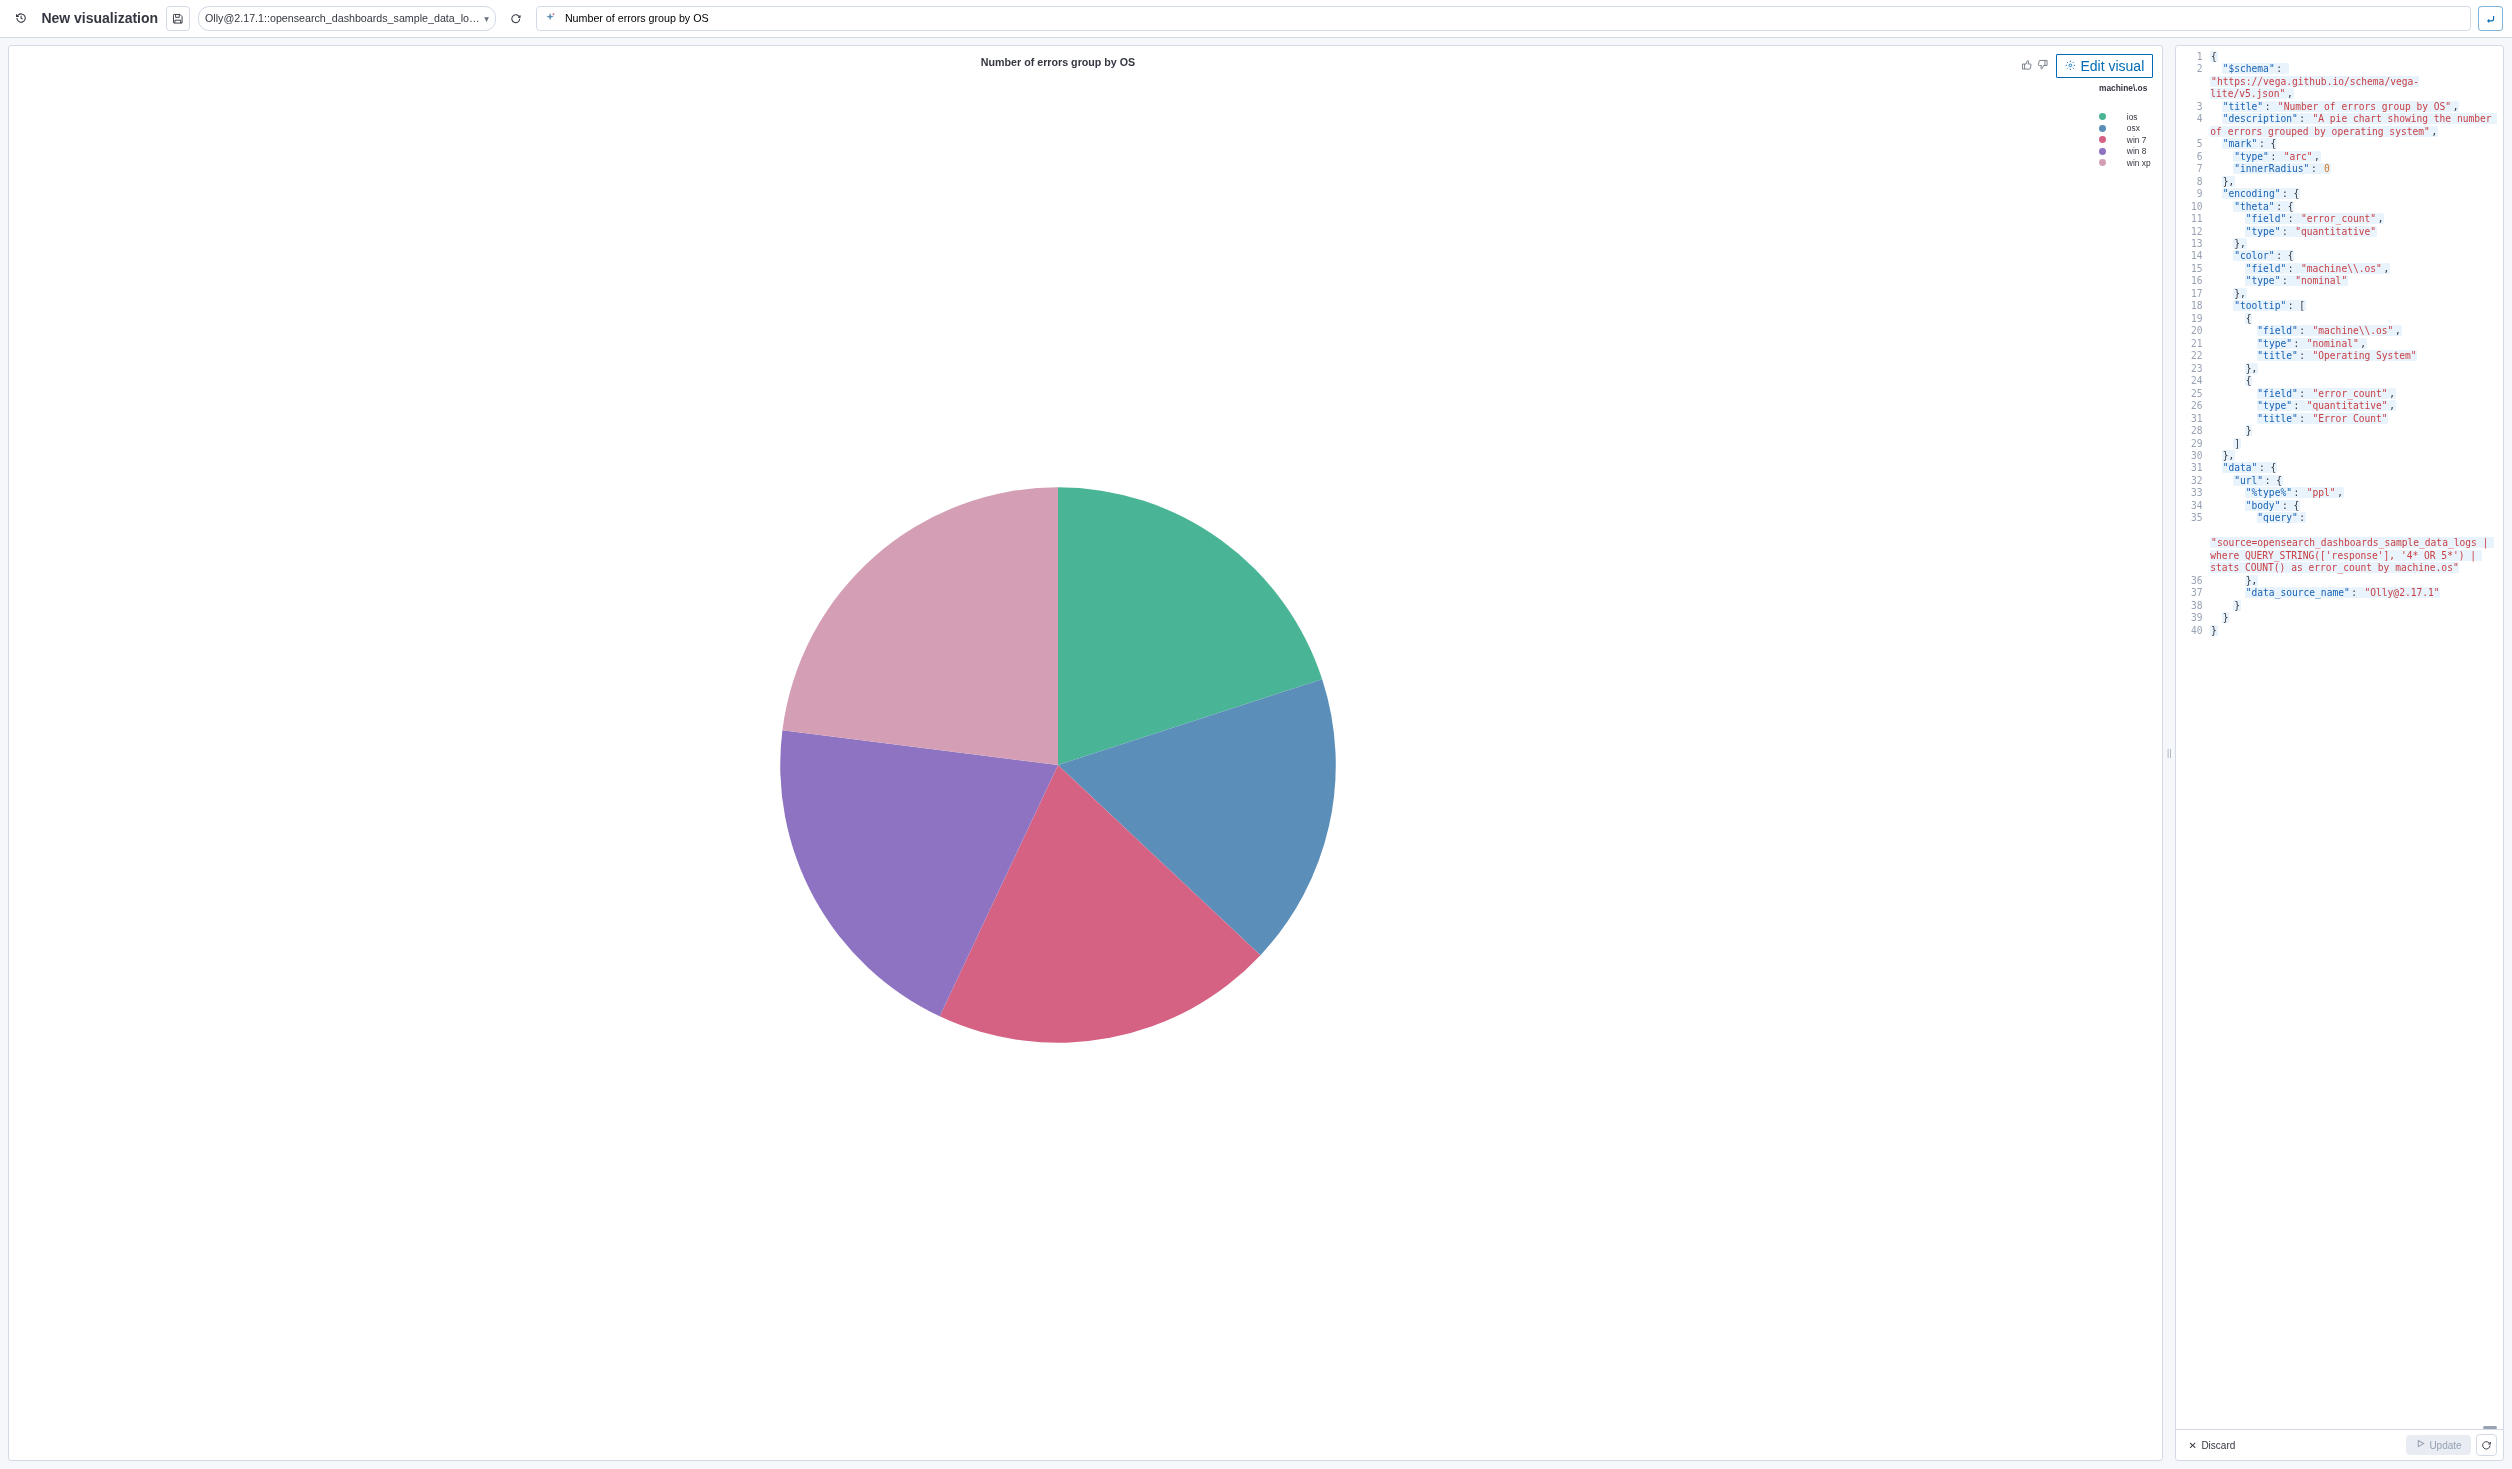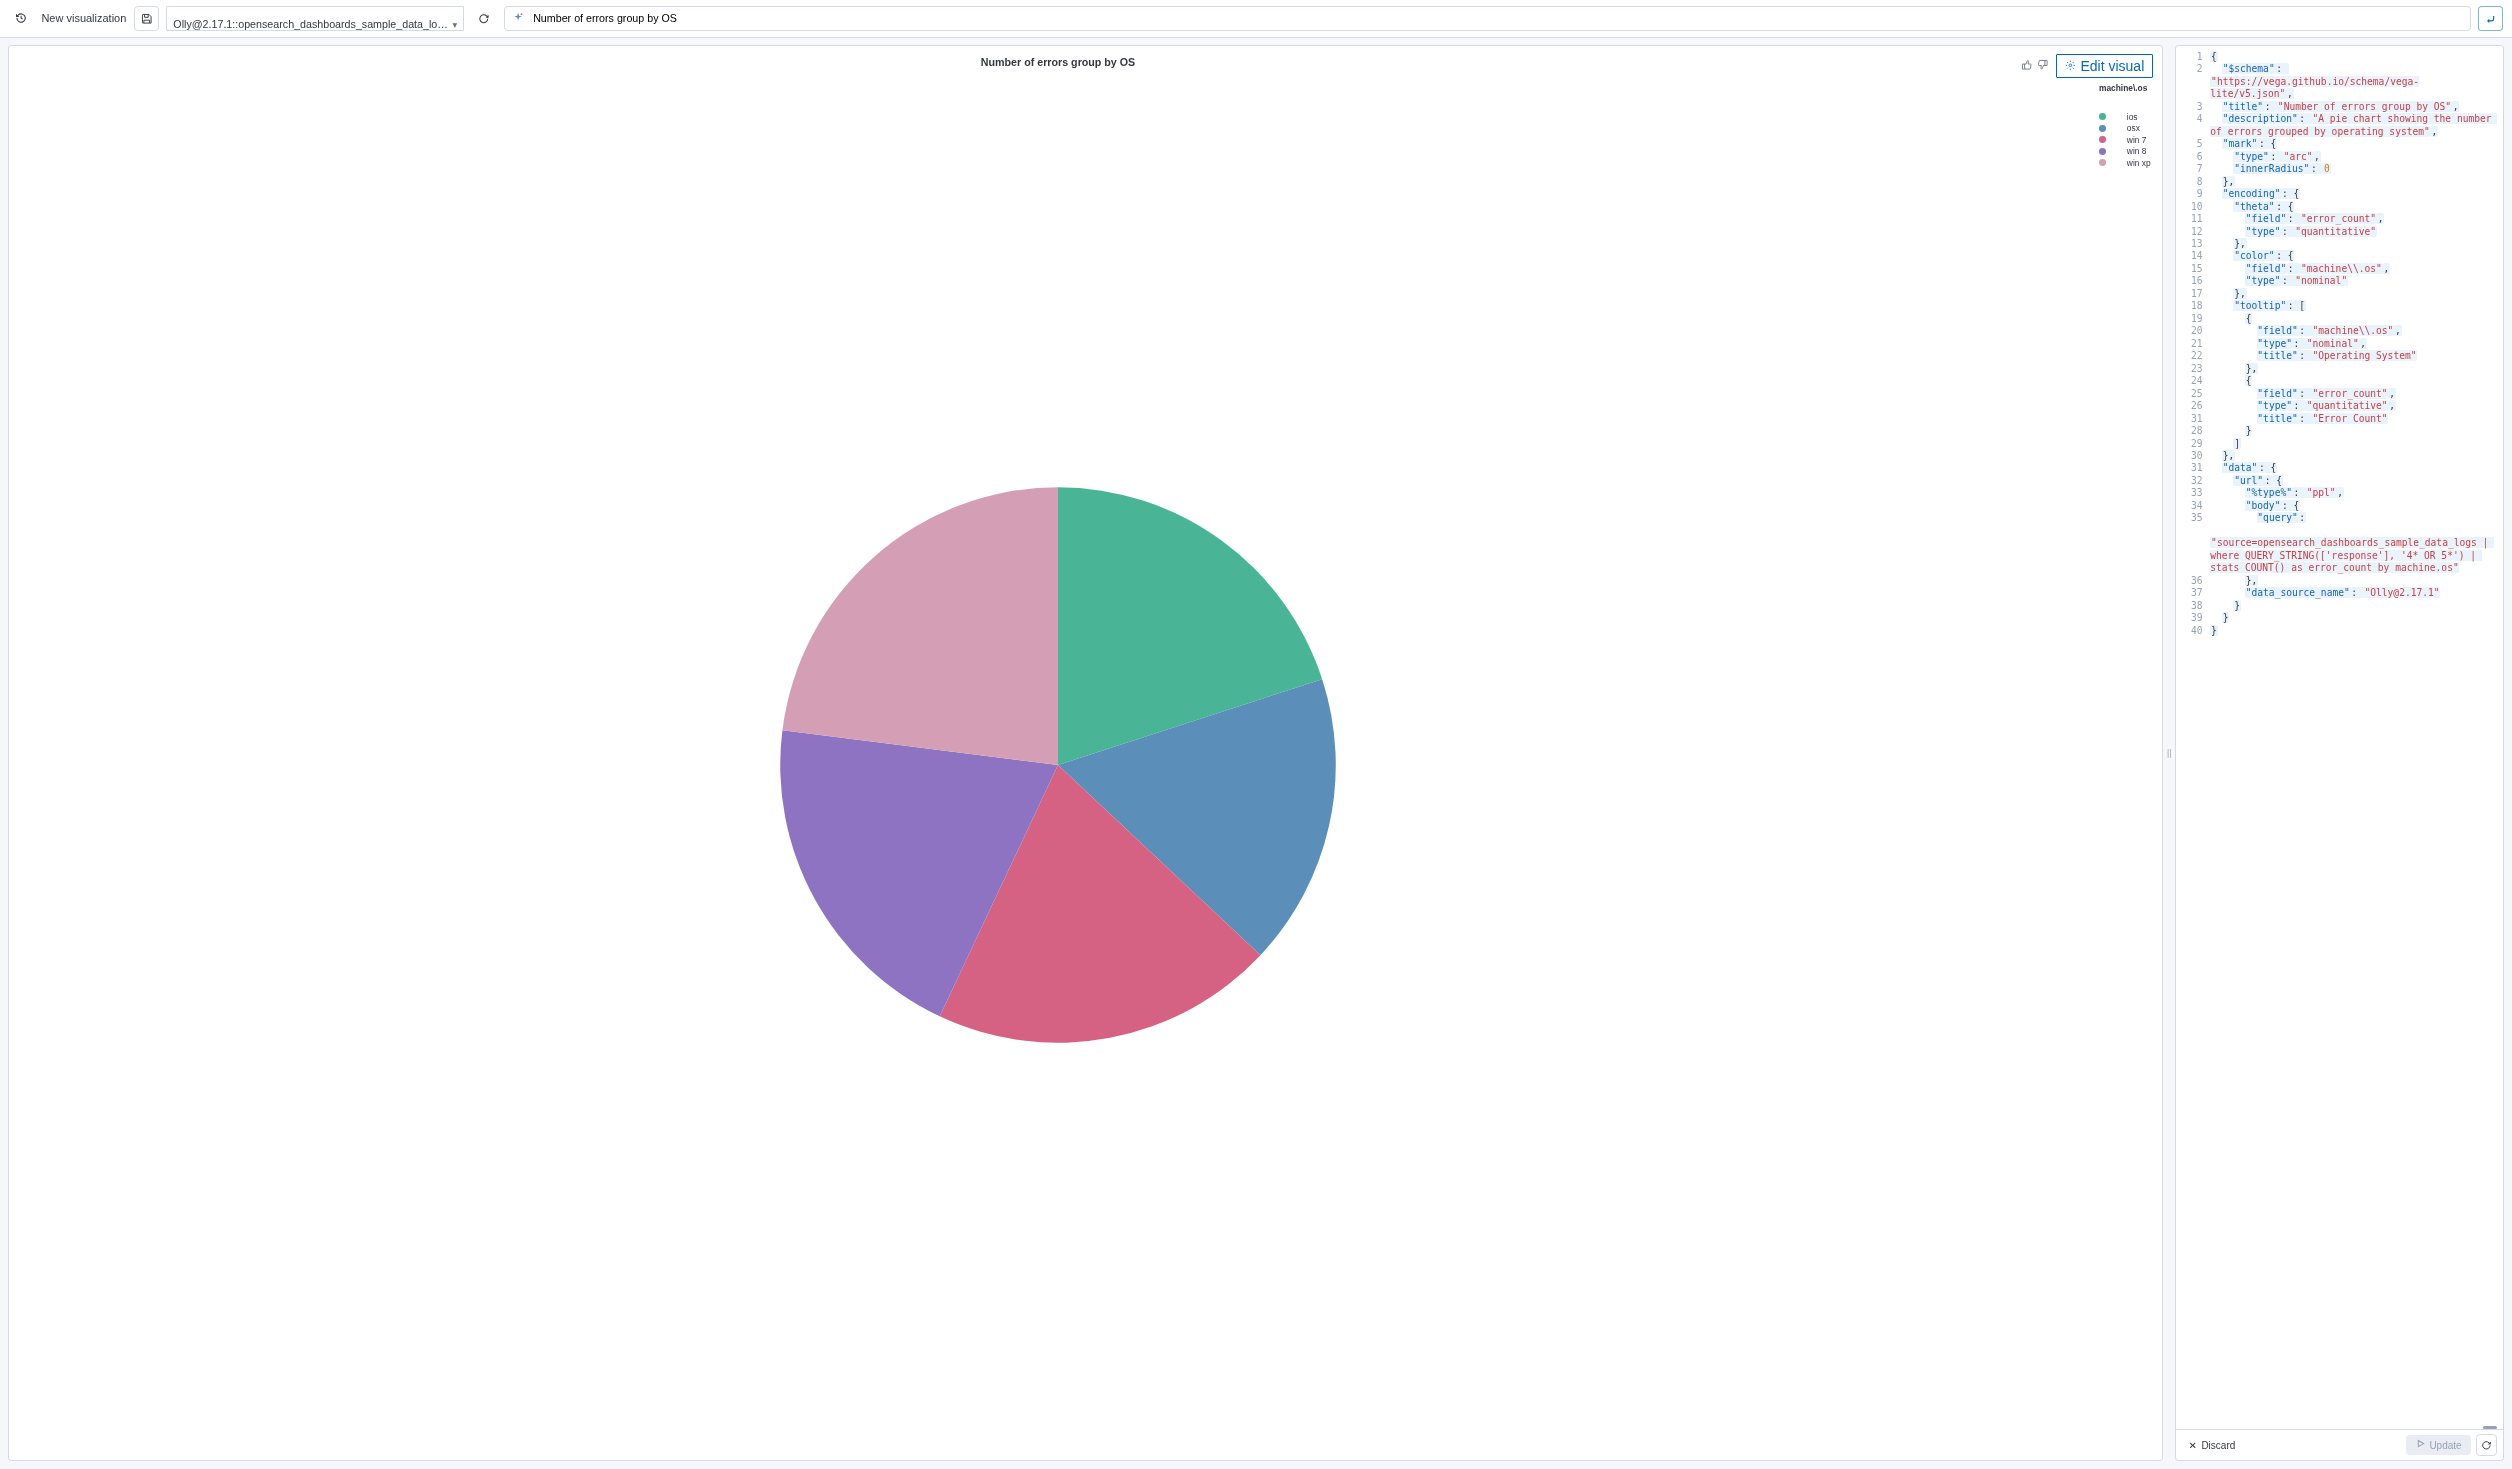--- a/index.html
+++ b/index.html
@@ -33,24 +33,24 @@
   .tb-left{display:flex;align-items:center;gap:7.7px;}
   .icon-btn{
     display:inline-flex;align-items:center;justify-content:center;
     width:24.5px;height:24.5px;
     border:0.8px solid var(--border);
     border-radius:3.8px;background:#fff;
     color:var(--text);
   }
   .icon-btn.no-border{border:none;}
   .icon-btn.accent{color:var(--blue);border-color:rgba(0,107,180,.5);}
-  .title-lbl{font-weight:400;font-size:11px;}
+  .title-lbl{font-weight:700;font-size:14px;}
   .ds-select{
-    display:flex;align-items:flex-end;min-width:291px;height:24.5px;
-    border:0.8px solid var(--border);border-radius:1px;background:#fff;
+    display:flex;align-items:center;min-width:291px;height:24.5px;
+    border:0.8px solid var(--border);border-radius:11px;background:#fff;
     padding:0 6.1px;gap:4.6px;
   }
   .ds-select .txt{flex:1;overflow:hidden;text-overflow:ellipsis;white-space:nowrap;font-size:10.7px;}
   .ds-select .chev{color:var(--muted);font-size:9.2px;}
   .query-input{
     flex:1;display:flex;align-items:center;height:24.5px;
     border:0.8px solid var(--border);border-radius:3.8px;background:#fff;
     padding:0 6.1px;gap:6.1px;
   }
   .query-input input{flex:1;border:none;outline:none;font-size:10.7px;background:transparent;}

